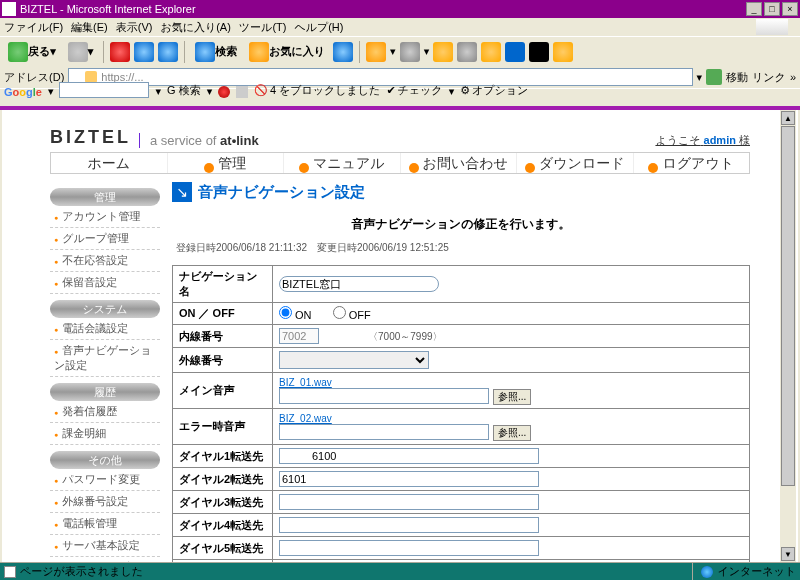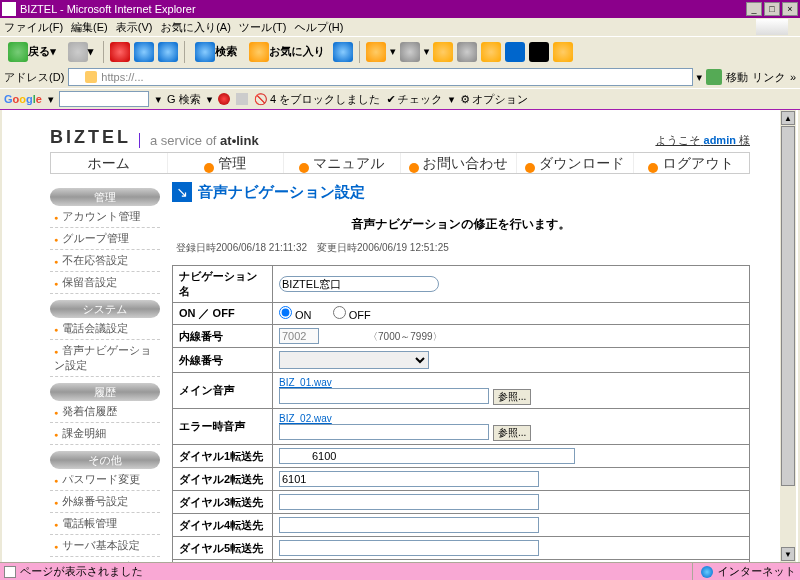--- a/index.html
+++ b/index.html
@@ -22,21 +22,21 @@
 .tbtn { display: flex; align-items: center; padding: 2px 4px; font-size: 11px; font-weight: bold; }
 .ticon { width: 20px; height: 20px; border-radius: 3px; display: inline-block; }
 .sep { width: 1px; height: 22px; background: #aca899; margin: 0 2px; }
 
 
 .addrbar { height: 22px; background: #ece9d8; display: flex; align-items: center; padding: 0 4px; font-size: 11px; gap: 4px; }
 .addrbar .addrinput { flex: 1; height: 18px; border: 1px solid #7f9db9; background: #fff; padding: 0 16px; display: flex; align-items: center; color: #888; }
 .addrbar .gobtn { width: 16px; height: 16px; background: #5a5; border-radius: 2px; }
 
 
-.googlebar { height: 22px; background: #ece9d8; display: flex; align-items: center; padding: 8px 4px; font-size: 11px; gap: 6px; border-top: 1px solid #fff; border-bottom: 1px solid #a21caf; }
+.googlebar { height: 22px; background: #ece9d8; display: flex; align-items: flex-end; padding: 8px 4px; font-size: 11px; gap: 6px; border-top: 1px solid #fff; border-bottom: 4px solid #a21caf; }
 .googlebar .glogo { font-weight: bold; }
 .googlebar .gsearch { width: 90px; height: 16px; border: 1px solid #7f9db9; background: #fff; }
 .gitem { display: flex; align-items: center; gap: 2px; }
 
 
 .content { height: 452px; overflow: hidden; background: #fff; border-left: 2px solid #ece9d8; border-right: 2px solid #ece9d8; padding: 6px 4px 0 4px; position: relative; }
 .page { width: 700px; margin: 0 auto; }
 
 
 .header { display: flex; align-items: flex-end; height: 32px; }
@@ -78,21 +78,21 @@
 .formtable .hint { color: #555; font-size: 10px; margin-left: 46px; }
 .formtable a { color: #06c; font-size: 10px; }
 .formtable .radio-row label { margin-right: 18px; }
 
 
 .scrollbar { position: absolute; right: 2px; top: 0; width: 16px; height: 100%; background: #ece9d8; }
 .scrollbar .thumb { position: absolute; top: 16px; width: 14px; left: 1px; height: 360px; background: #cdcdcd; border: 1px solid #888; }
 .scrollbar .arrow { position: absolute; width: 14px; height: 14px; left: 1px; background: #cdcdcd; border: 1px solid #888; font-size: 8px; display: flex; align-items: center; justify-content: center; }
 
 
-.statusbar { height: 18px; background: #f9a8d4; border-top: 1px solid #aca899; display: flex; align-items: center; font-size: 11px; padding: 0 4px; justify-content: flex-end; }
+.statusbar { height: 18px; background: #0f766e; border-top: 1px solid #aca899; display: flex; align-items: center; font-size: 11px; padding: 0 4px; justify-content: flex-end; }
 .statusbar .spacer { flex: 1; }
 .statusbar .zone { display: flex; align-items: center; gap: 4px; border-left: 1px solid #aca899; padding-left: 8px; height: 100%; }
 .statusbar .globe { width: 12px; height: 12px; background: radial-gradient(#6cf,#06c); border-radius: 50%; }
 </style>
 </head>
 <body>
 
 <div class="titlebar">
   <span class="icon"></span>
   <span>BIZTEL - Microsoft Internet Explorer</span>
@@ -257,21 +257,21 @@
           <tr>
             <th>メイン音声</th>
             <td><a href="#">BIZ_01.wav</a><br><input type="text" style="width: 210px;"><button class="browse">参照...</button></td>
           </tr>
           <tr>
             <th>エラー時音声</th>
             <td><a href="#">BIZ_02.wav</a><br><input type="text" style="width: 210px;"><button class="browse">参照...</button></td>
           </tr>
           <tr>
                 <th>ダイヤル1転送先</th>
-                <td><input type="text" style="width: 296px; padding-left: 32px;" value="6100"></td>
+                <td><input type="text" style="width: 260px; padding-left: 32px;" value="6100"></td>
               </tr>
           <tr>
                 <th>ダイヤル2転送先</th>
                 <td><input type="text" style="width: 260px;" value="6101"></td>
               </tr>
           <tr>
                 <th>ダイヤル3転送先</th>
                 <td><input type="text" style="width: 260px;" value=""></td>
               </tr>
           <tr>

